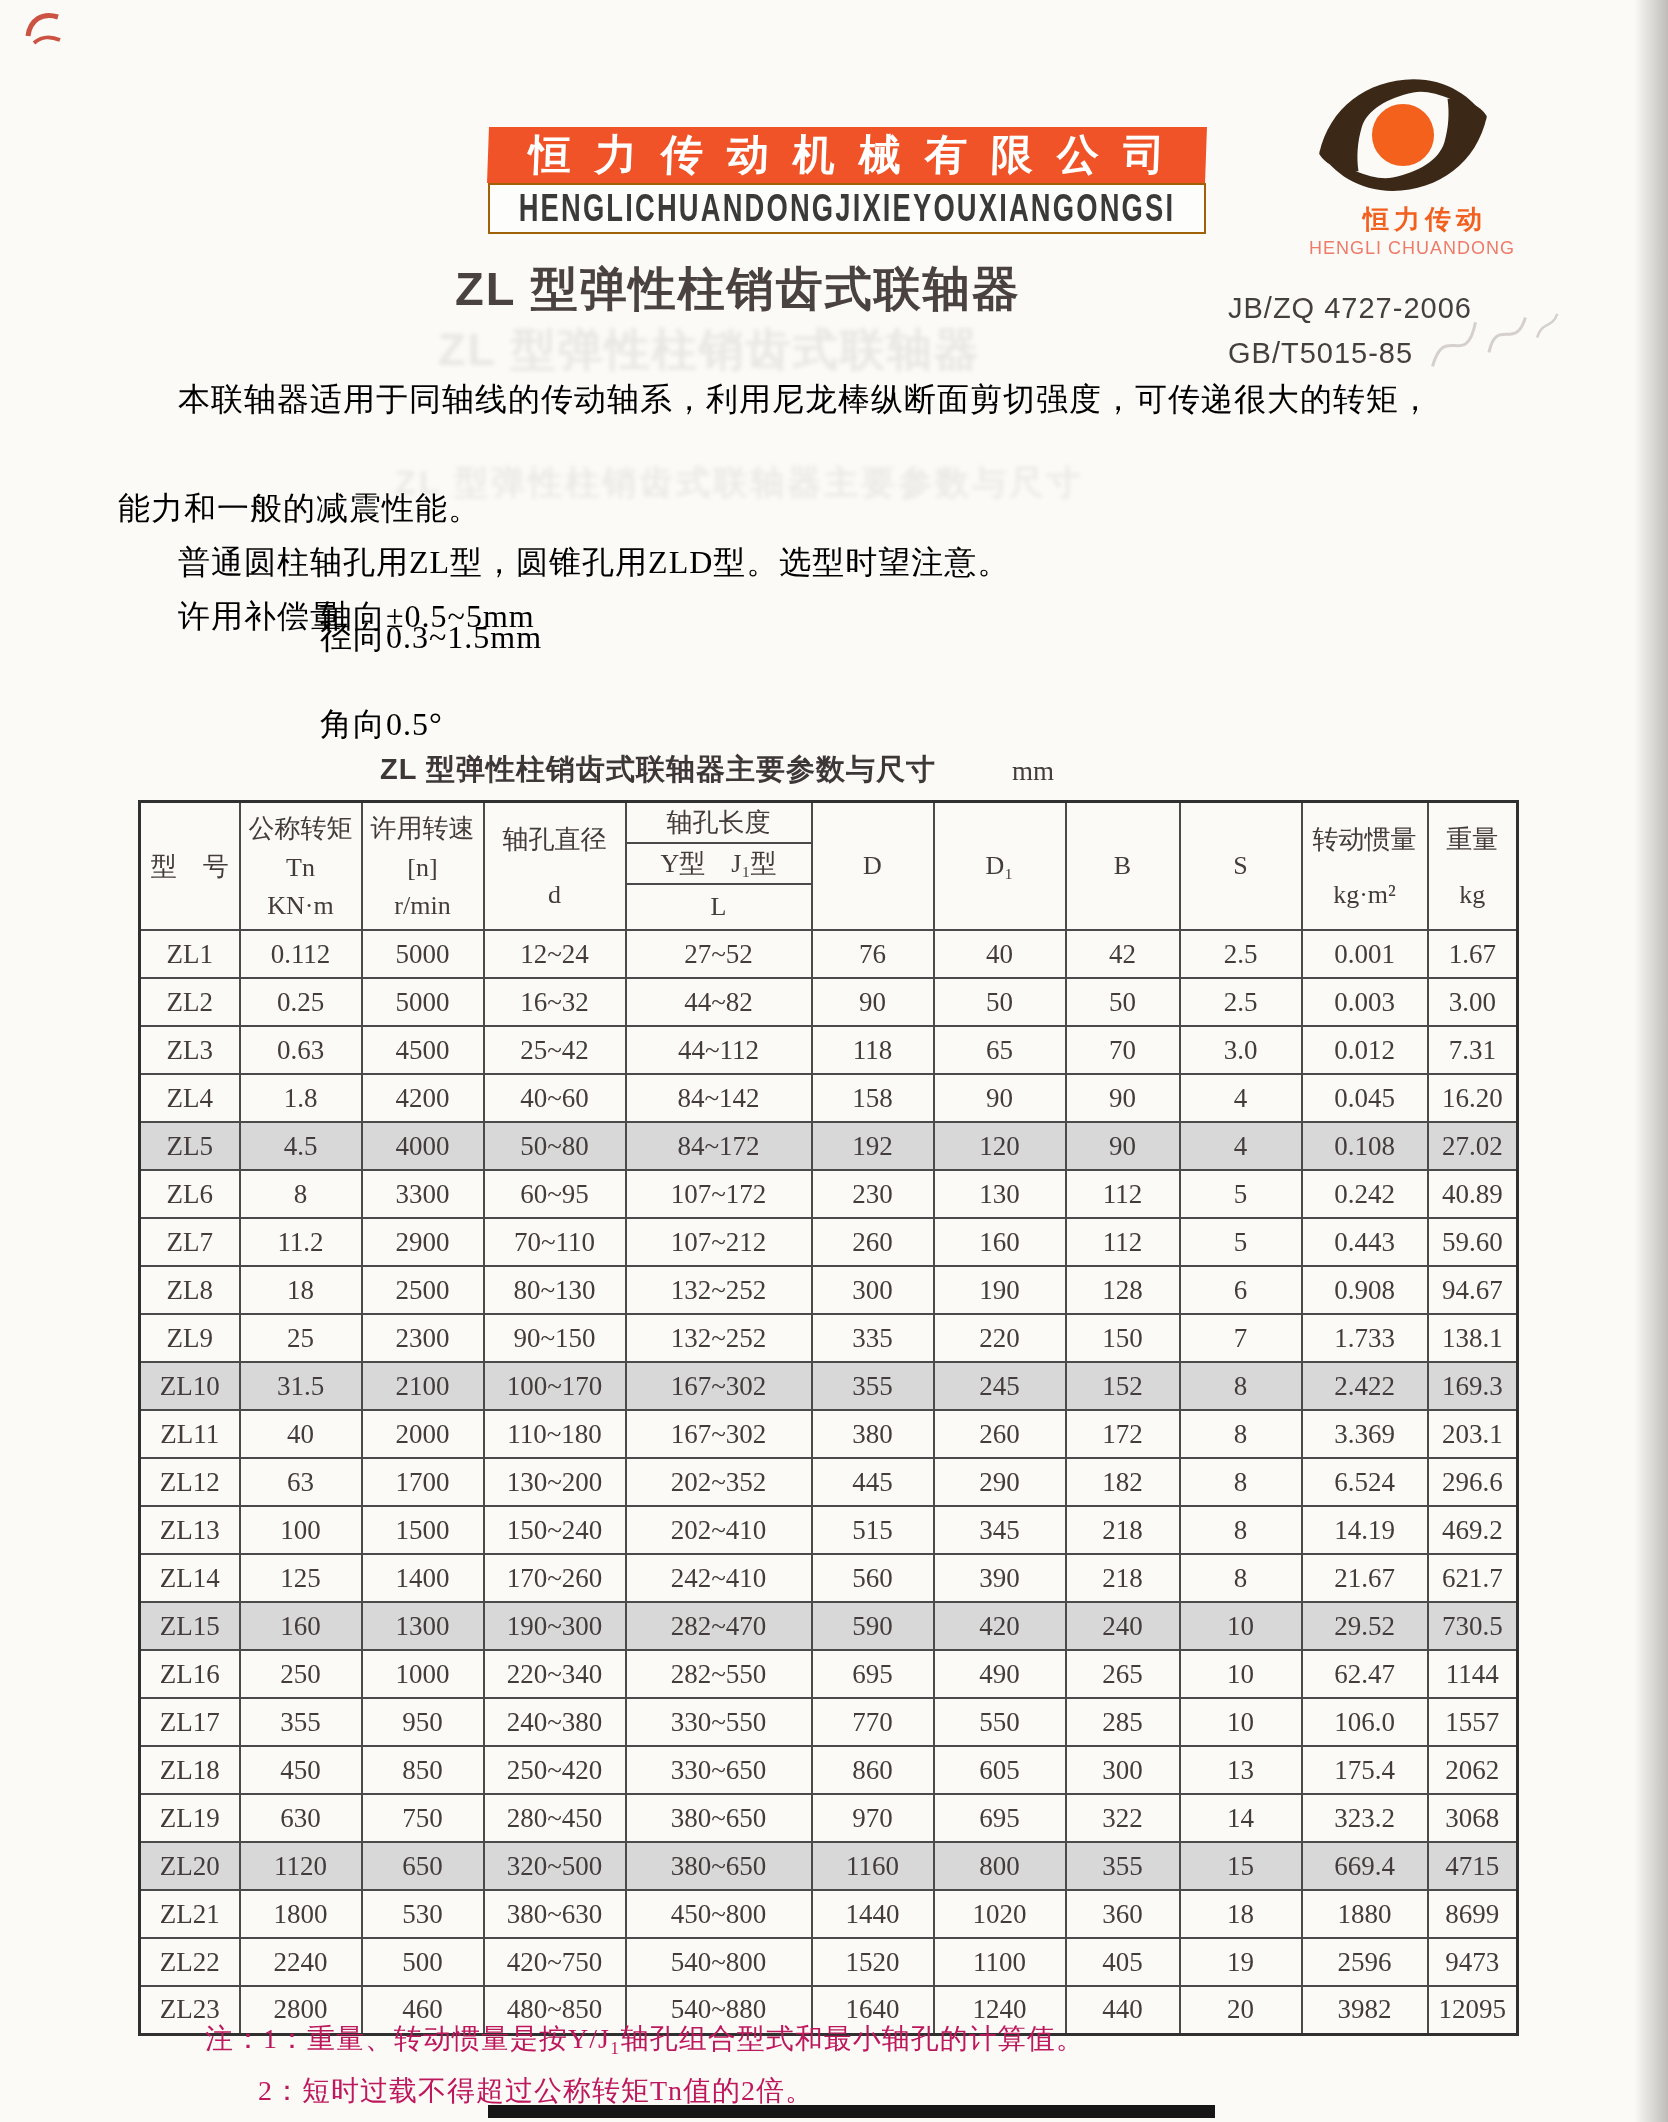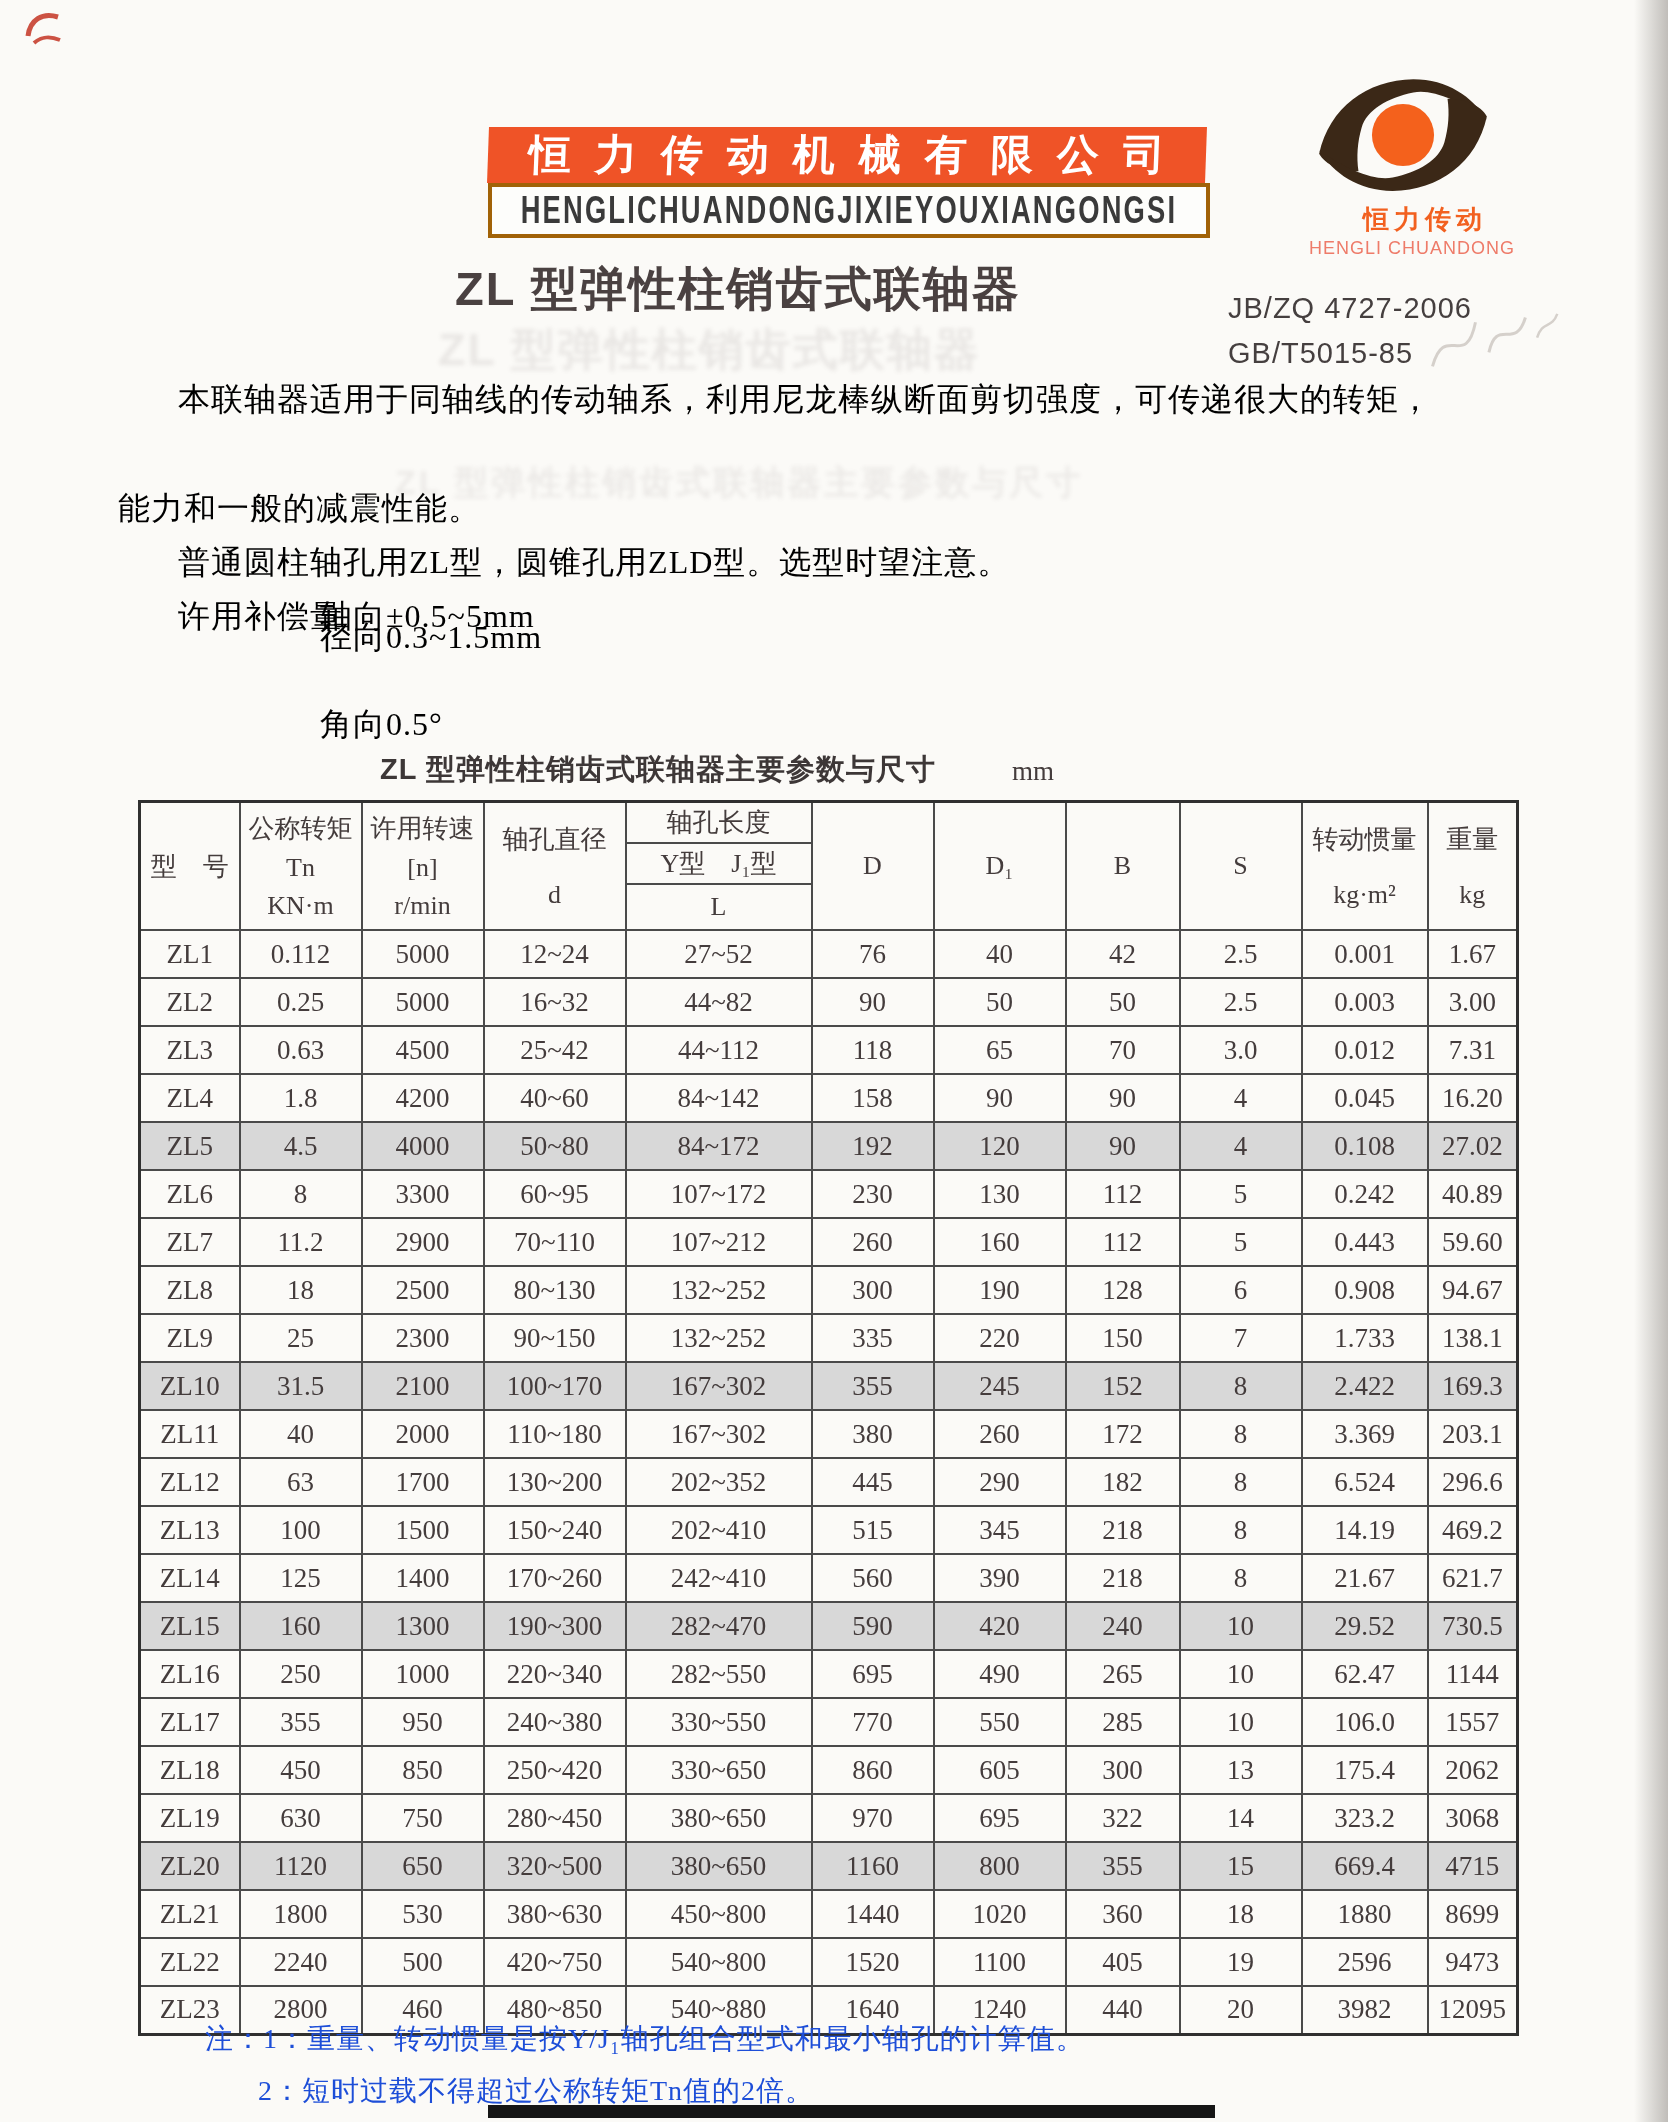--- a/index.html
+++ b/index.html
@@ -19,21 +19,21 @@
     background:#ef5327;
     display:flex;align-items:center;justify-content:center;
     color:#ffffff;
     font-family:"Liberation Sans","DejaVu Sans",sans-serif;
     font-weight:bold;font-size:42px;
     letter-spacing:24px;text-indent:24px;
     transform:skewX(-2deg);
   }
   .pinyin-box{
     left:488px;top:183px;width:714px;height:47px;
-    border:4px solid #a16207;background:#fdfdfb;
+    border:2px solid #a16207;background:#fdfdfb;
     display:flex;align-items:center;justify-content:center;
     overflow:hidden;
   }
   .pinyin-box span{
     font-family:"Liberation Sans","DejaVu Sans",sans-serif;
     font-weight:bold;font-size:38px;color:#3a3a3a;
     transform:scaleX(0.72);white-space:nowrap;letter-spacing:3px;
   }
   
   .logo-wrap{left:1295px;top:76px;width:200px;text-align:center;}
@@ -100,21 +100,21 @@
   }
   table.main thead th{font-size:26px;}
   table.main tr.h1{height:40px;}
   table.main tr.h2{height:40px;}
   table.main tr.h3{height:44px;}
   table.main tbody tr{height:48px;}
   table.main tbody tr.shaded{background:#d8d8d8;}
   .stack{display:flex;flex-direction:column;justify-content:space-around;height:118px;}
   .stack2{display:flex;flex-direction:column;justify-content:space-around;height:110px;padding:8px 0;}
   
-  .note{font-size:28px;color:#1d4ed8;letter-spacing:1px;white-space:nowrap;}
+  .note{font-size:28px;color:#be185d;letter-spacing:1px;white-space:nowrap;}
   .note1{left:205px;top:2020px;}
   .note2{left:258px;top:2072px;}
   
   .edge-shadow{
     right:0;top:0;width:34px;height:2122px;
     background:linear-gradient(to right,rgba(120,115,110,0),rgba(120,115,110,0.45));
   }
   .bottom-bar{left:488px;top:2105px;width:727px;height:13px;background:#161616;}
   .pencil{left:1420px;top:295px;opacity:0.55;transform:rotate(-10deg);}
   .stamp{left:22px;top:6px;opacity:0.85;}

